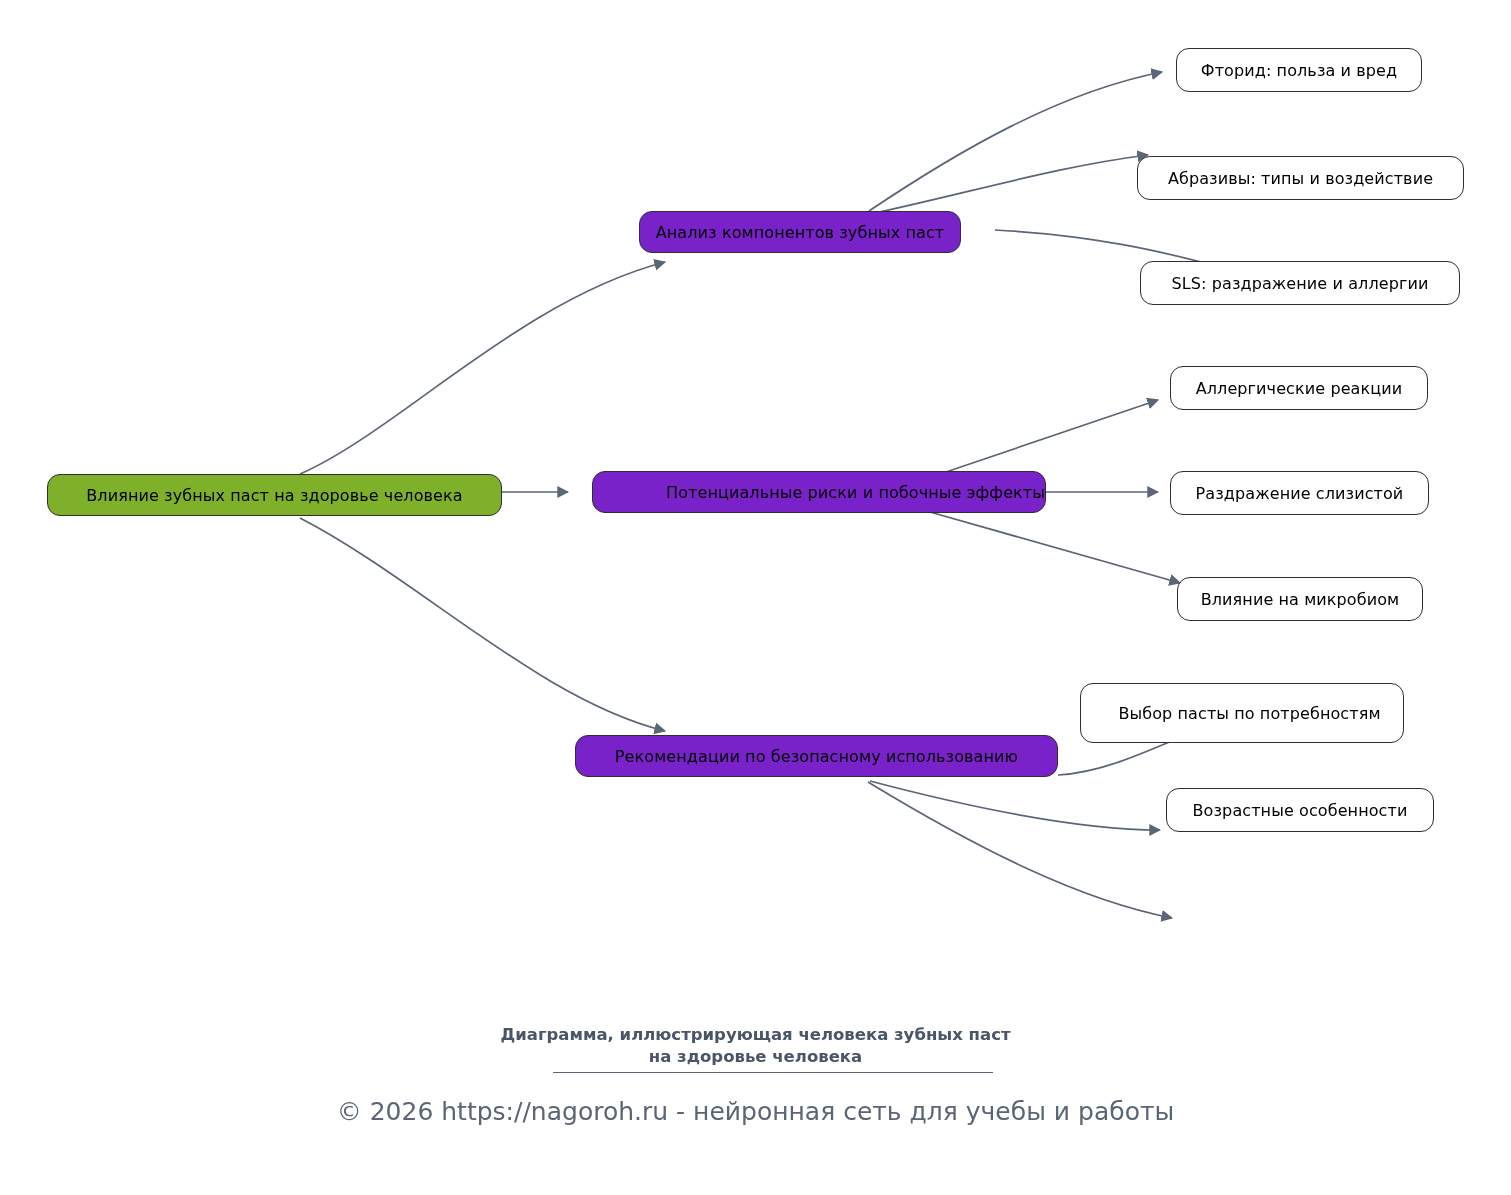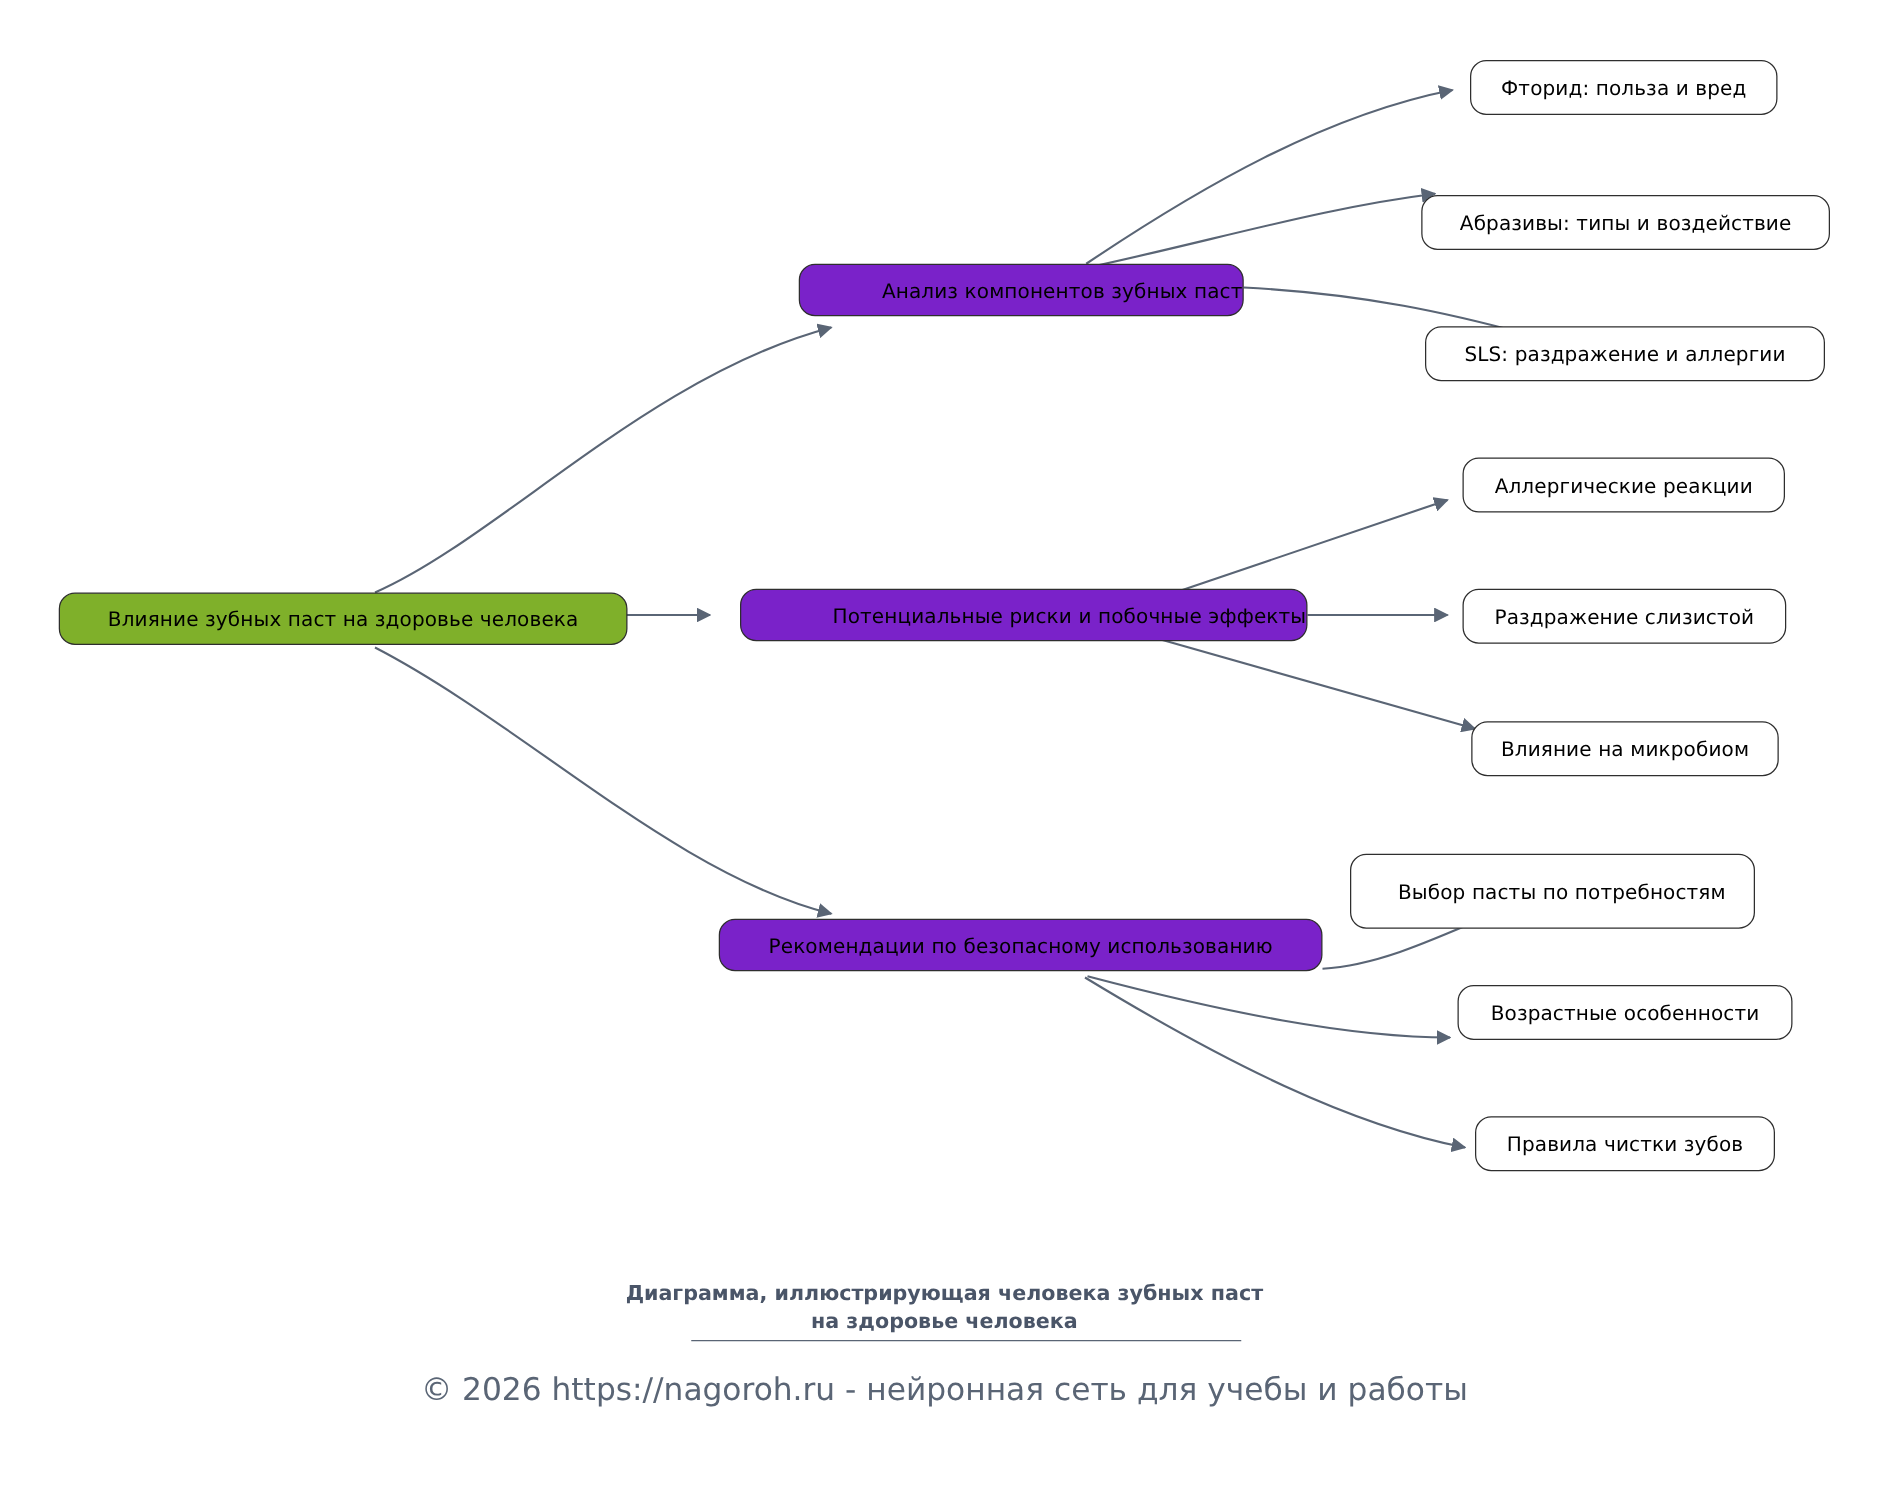--- a/index.html
+++ b/index.html
@@ -112,21 +112,21 @@
       <path d="M 870,781 C 980,810 1080,830 1160,830"></path>
 
       <path d="M 868,782 C 980,850 1080,900 1172,918"></path>
     </g>
   </svg>
 
   <div class="node root" style="left:47px; top:474px; width:455px; height:42px;">
     <span>Влияние зубных паст на здоровье человека</span>
   </div>
 
-  <div class="node branch" style="left:639px; top:211px; width:356px; height:42px;justify-content:flex-end;">
+  <div class="node branch" style="left:639px; top:211px; width:322px; height:42px;">
     <span>Анализ компонентов зубных паст</span>
   </div>
   <div class="node leaf" style="left:1176px; top:48px; width:246px; height:44px;">
     <span>Фторид: польза и вред</span>
   </div>
   <div class="node leaf" style="left:1137px; top:156px; width:327px; height:44px;">
     <span>Абразивы: типы и воздействие</span>
   </div>
   <div class="node leaf" style="left:1140px; top:261px; width:320px; height:44px;justify-content:center;">
     <span>SLS: раздражение и аллергии</span>
@@ -147,23 +147,20 @@
 
   <div class="node branch" style="left:575px; top:735px; width:483px; height:42px;">
     <span>Рекомендации по безопасному использованию</span>
   </div>
   <div class="node leaf" style="left:1080px; top:683px; width:324px; height:60px;padding-left:15px;">
     <span>Выбор пасты по потребностям</span>
   </div>
   <div class="node leaf" style="left:1166px; top:788px; width:268px; height:44px;">
     <span>Возрастные особенности</span>
   </div>
-  <div class="node leaf" style="left:1180px; top:893px; width:240px; height:44px;">
-    <span>Правила чистки зубов</span>
-  </div>
 
   <div class="caption" style="top:1024px;">
     <span>Диаграмма, иллюстрирующая человека зубных паст</span>
     <span class="caption-line2">на здоровье человека</span>
   </div>
 
   <div class="rule" style="left:553px; top:1072px; width:440px;"></div>
 
   <div class="footer" style="top:1097px;">© 2026 https://nagoroh.ru - нейронная сеть для учебы и работы</div>
 

